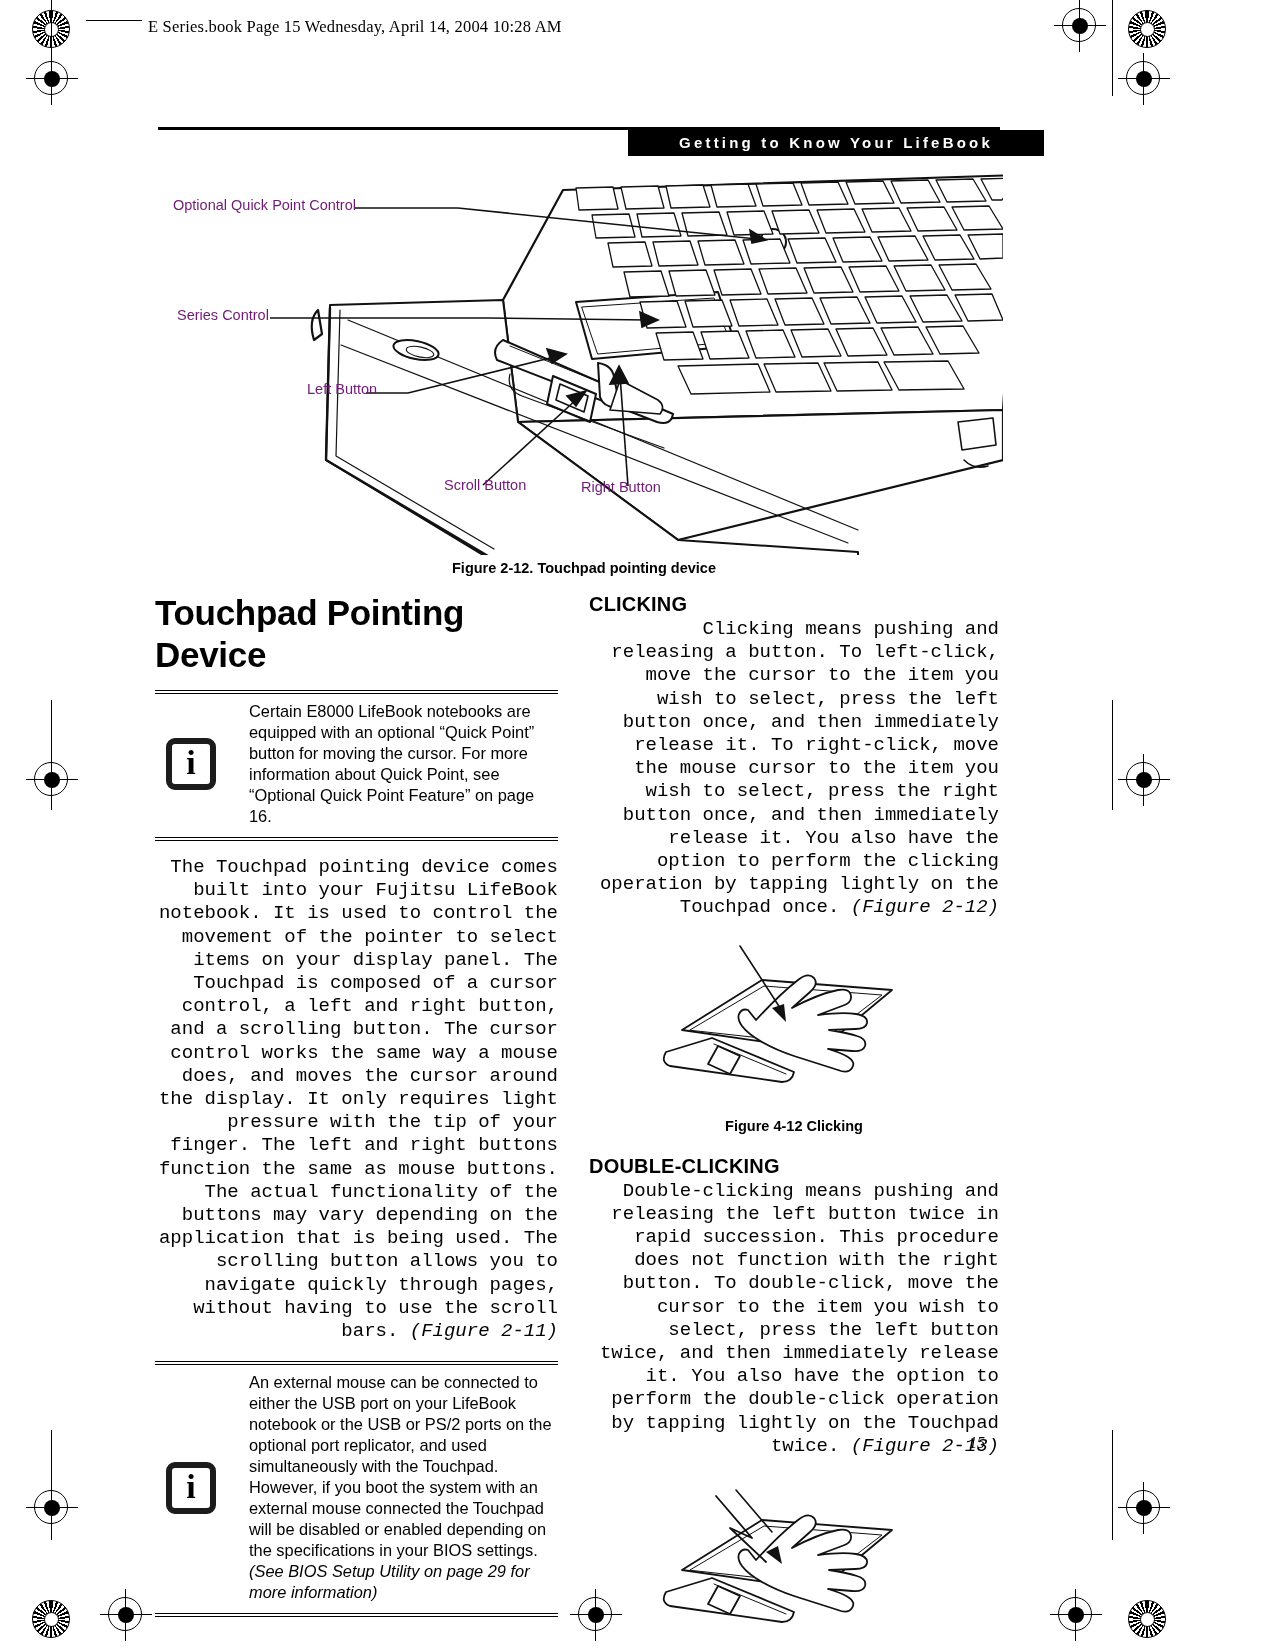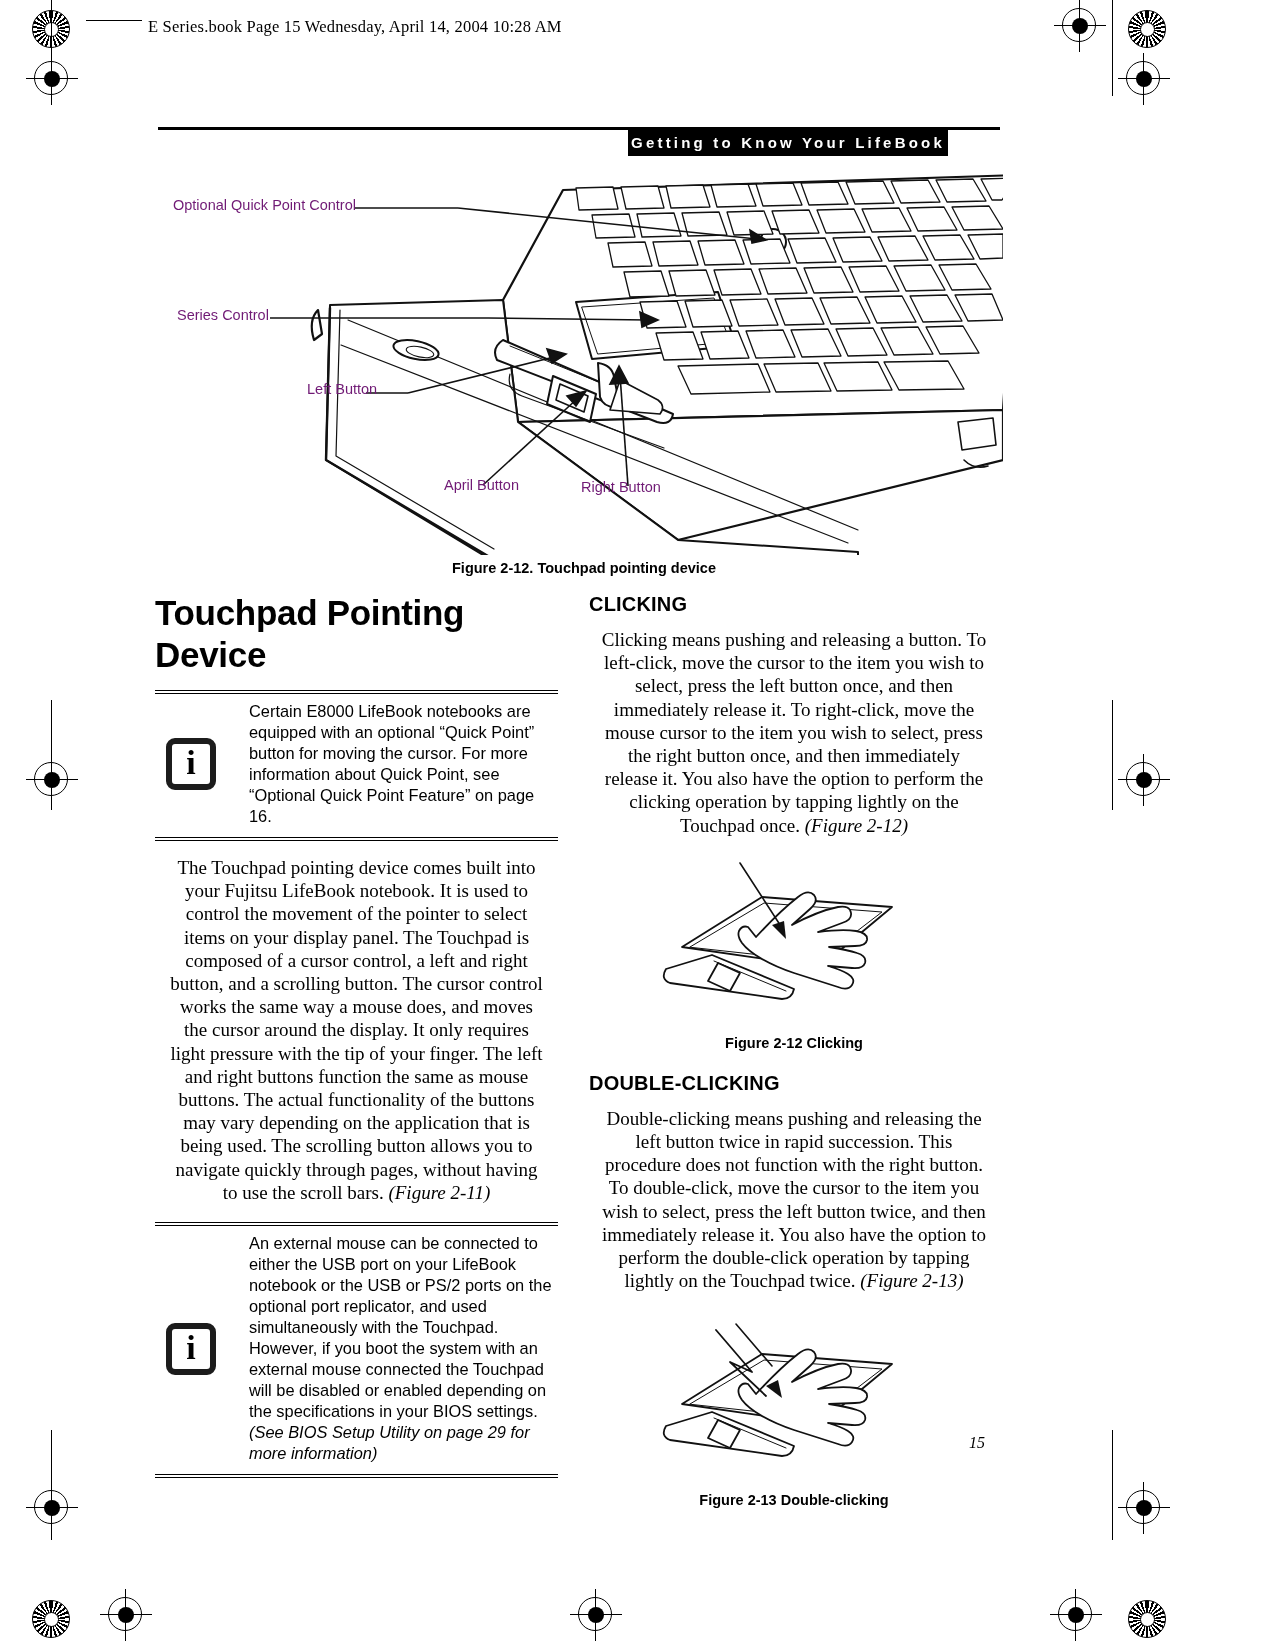--- a/index.html
+++ b/index.html
@@ -101,21 +101,21 @@
     left: 158px;
     top: 127px;
     width: 842px;
     height: 2.6px;
     background: #000;
   }
   .banner {
     position: absolute;
     left: 628px;
     top: 130px;
-    width: 320px;
+    width: 416px;
     height: 26px;
     background: #000;
   }
   .banner span {
     display: block;
     color: #fff;
     font-family: "Liberation Sans", sans-serif;
     font-weight: bold;
     font-size: 15px;
     letter-spacing: 3.2px;
@@ -182,25 +182,25 @@
   h2.sub-head {
     margin: 0 0 2px 0;
     font-family: "Liberation Sans", sans-serif;
     font-weight: bold;
     font-size: 20px;
     letter-spacing: 0.2px;
     line-height: 24px;
   }
 
   p.body {
-    margin: 12px;
-    font-family: Liberation Serif, serif;
+    margin: 0;
+    font-family: Liberation Mono, monospace;
     font-size: 19px;
     line-height: 23.2px;
-    text-align: center;
+    text-align: right;
   }
   .ital { font-style: italic; }
 
   
   .note {
     position: relative;
     margin: 14px 0 0 0;
   }
   .note .rule-top,
   .note .rule-bot {
@@ -466,21 +466,21 @@
 
         <path d="M470 326 L462 215"></path>
         <polygon points="461,206 452,224 470,223"></polygon>
       </g>
     </svg>
   </div>
 
   <div class="callout co-qp">Optional Quick Point Control</div>
   <div class="callout co-cc">Series Control</div>
   <div class="callout co-lb">Left Button</div>
-  <div class="callout co-sb">April Button</div>
+  <div class="callout co-sb">Scroll Button</div>
   <div class="callout co-rb">Right Button</div>
 
   <div class="fig-caption cap211">Figure 2-12.  Touchpad pointing device</div>
 
   <div class="col-left">
 
     <h1 class="section-title">Touchpad Pointing Device</h1>
 
     <div class="note note1">
       <div class="rule-top"></div>
@@ -522,21 +522,21 @@
         <path d="M22 118 q-6 10 4 14 L138 148 q10 0 12 -10 L68 104 Z" fill="#fff"></path>
         <path d="M70 110 L142 140" stroke-width="1"></path>
 
         <path d="M74 112 L96 122 L86 140 L64 130 Z" fill="#fff"></path>
 
         <path d="M112 86 q24 -26 42 -40 q10 -8 16 -2 q5 6 -4 14 l-18 16 q26 -14 46 -18 q12 -2 13 6 q1 7 -9 10 l-24 9 q24 -3 38 -1 q12 2 11 9 q-1 6 -12 6 l-26 1 q19 3 28 6 q10 3 8 10 q-2 6 -13 5 l-24 -2 q14 4 20 8 q8 5 4 11 q-4 6 -14 2 l-44 -14 q-18 -6 -32 -14 q-14 -8 -20 -16 q-5 -7 -3 -12 q3 -6 9 -4 z" fill="#fff"></path>
 
         <path d="M96 12 L140 80" stroke-width="1.6"></path>
         <polygon points="142,88 128,74 140,70" fill="#111" stroke="none"></polygon>
       </svg>
-      <div class="cap">Figure 2-12 Clicking</div>
+      <div class="cap">Figure 4-12 Clicking</div>
     </div>
 
     <h2 class="sub-head" style="margin-top:20px;">DOUBLE-CLICKING</h2>
     <p class="body"><span>Double-clicking means pushing and releasing the left button twice in rapid succession. This procedure does not function with the right button. To double-click, move the cursor to the item you wish to select, press the left button twice, and then immediately release it. You also have the option to perform the double-click operation by tapping lightly on the Touchpad twice. </span><span class="ital">(Figure 2-13)</span></p>
 
     <div class="fig-small" style="margin-top:16px;">
       <svg width="300" height="170" viewBox="0 0 300 170" fill="none" stroke="#111" stroke-width="1.8" stroke-linejoin="round" stroke-linecap="round">
         <path d="M38 96 L118 46 L248 56 L176 116 Z" fill="#fff"></path>
         <path d="M46 96 L120 52 L238 61 L174 110 Z" fill="#fff" stroke-width="1"></path>
         <path d="M22 118 q-6 10 4 14 L138 148 q10 0 12 -10 L68 104 Z" fill="#fff"></path>

